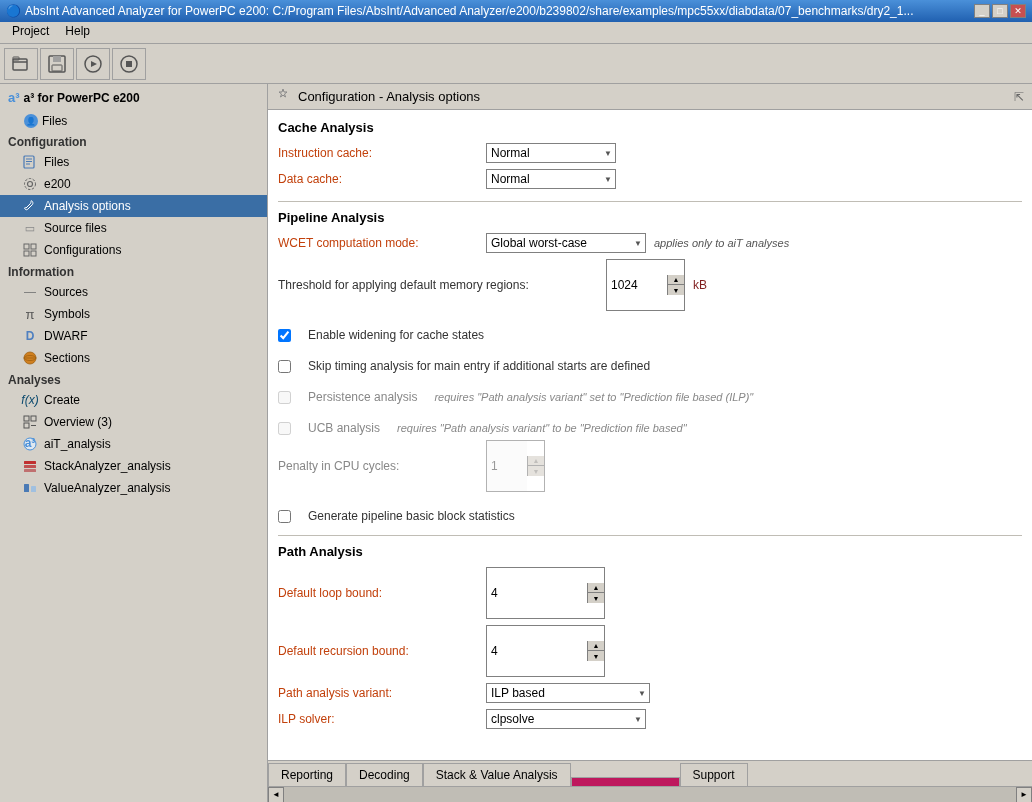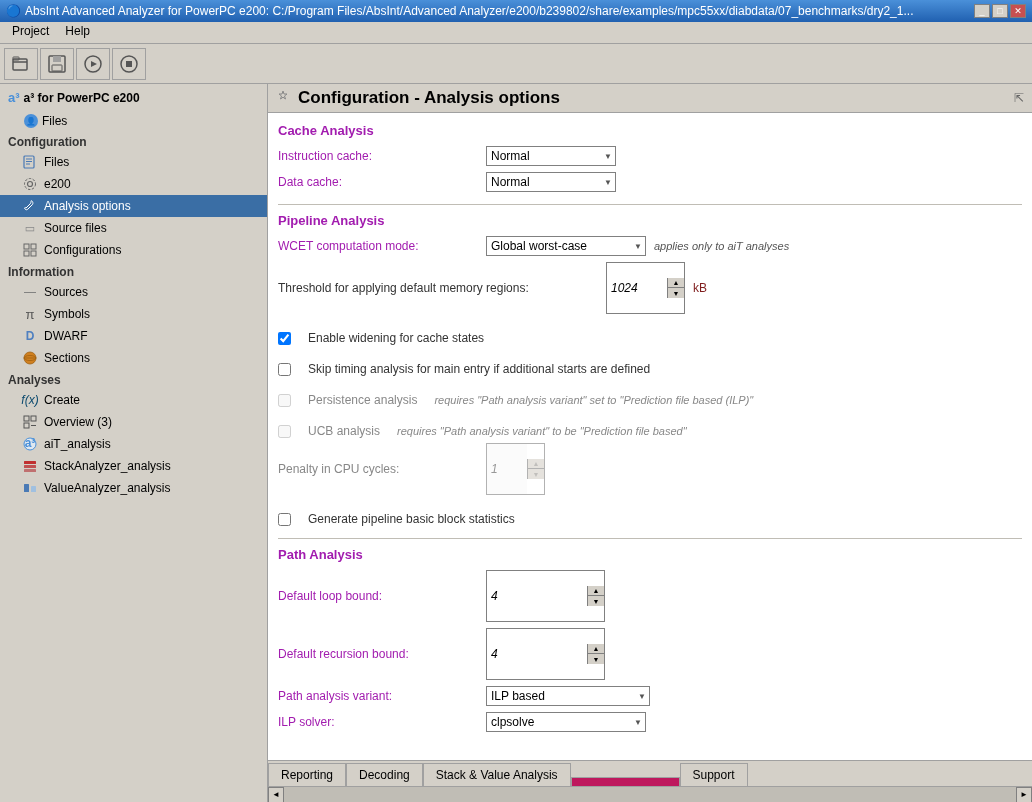--- a/index.html
+++ b/index.html
@@ -118,50 +118,50 @@
     
     .config-header {
       background: #d4d0c8;
       border-bottom: 1px solid #a0a0a0;
       padding: 4px 8px;
       display: flex;
       align-items: center;
       justify-content: space-between;
     }
     .config-header-title {
-      font-weight: bold;
-      font-size: 17px;
+      font-weight: normal;
+      font-size: 13px;
     }
 
     
     .config-content {
       flex: 1;
       overflow-y: auto;
       padding: 10px;
       background: white;
     }
 
     
     .config-section {
       margin-bottom: 12px;
     }
     .config-section-title {
       font-weight: bold;
       font-size: 13px;
       margin-bottom: 8px;
-      color: #a21caf;
+      color: #000000;
     }
     .config-row {
       display: flex;
       align-items: center;
       margin-bottom: 6px;
       gap: 8px;
     }
     .config-label {
-      color: #a21caf;
+      color: #c2410c;
       min-width: 200px;
     }
     .config-label-wide {
       color: #333;
       min-width: 320px;
     }
     .select-wrapper {
       position: relative;
       display: inline-block;
     }
@@ -203,21 +203,20 @@
       align-items: center;
       border: 1px solid #808080;
       background: white;
     }
     .spinbox-input {
       width: 60px;
       border: none;
       padding: 18px 4px;
       font-size: 12px;
       outline: none;
-      font-style: italic;
     }
     .spinbox-buttons {
       display: flex;
       flex-direction: column;
       border-left: 1px solid #808080;
     }
     .spinbox-btn {
       width: 16px;
       height: 10px;
       display: flex;

